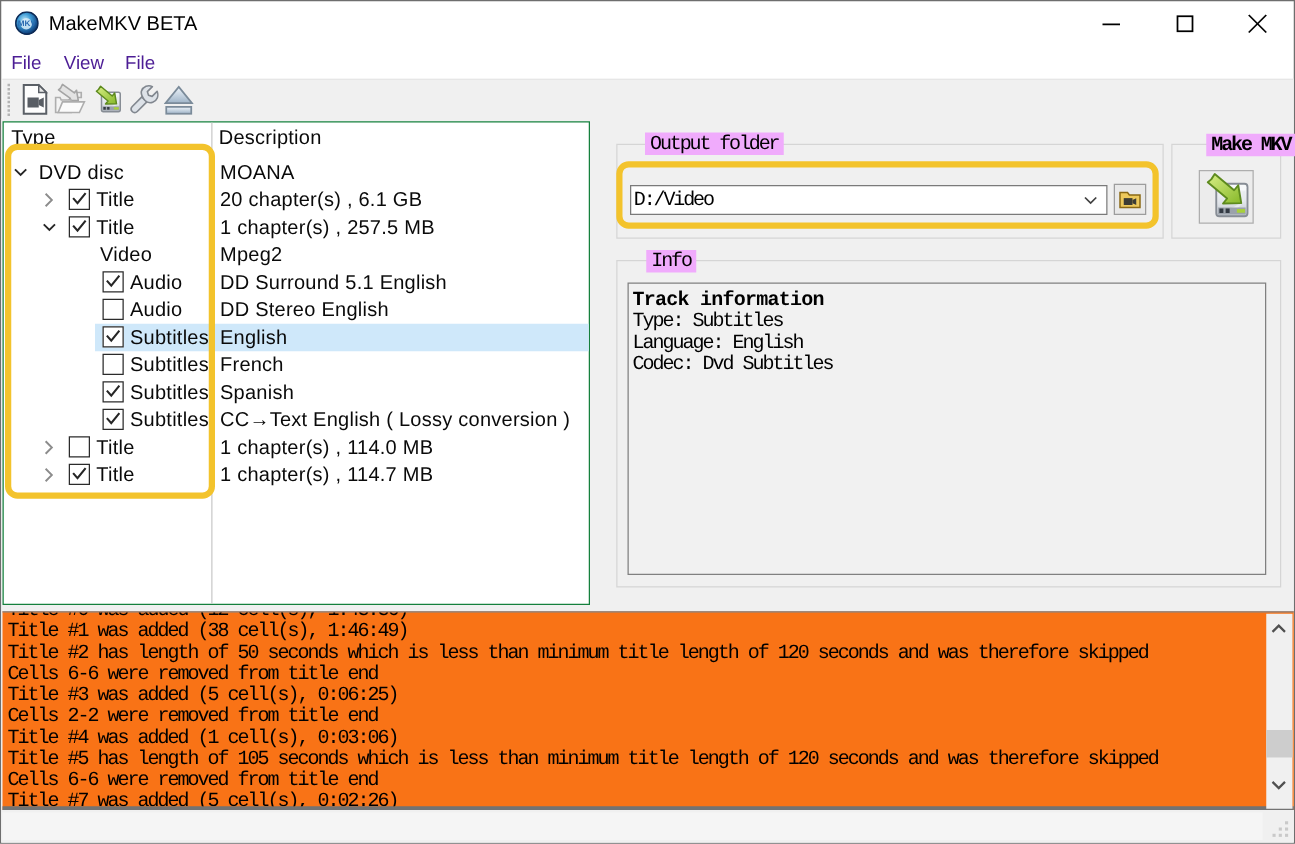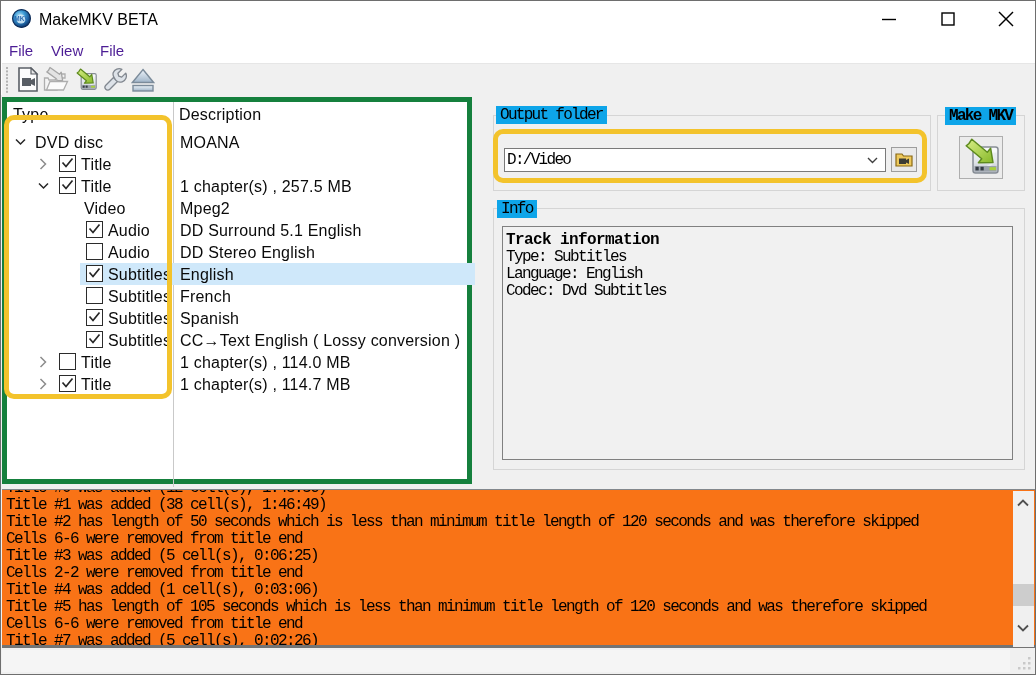--- a/index.html
+++ b/index.html
@@ -9,29 +9,29 @@
   .mono{font-family:"Liberation Mono",monospace;}
   
   #titletext{left:38px;top:10px;font-size:16px;color:#000;}
   
   .menu{top:41px;font-size:15px;color:#4c1d95;}
   
   #toolbar{left:1px;top:62px;width:1033px;height:32px;background:#f0f0f0;border-top:1px solid #e6e6e6;}
   
   #main{left:0px;top:94px;width:1034px;height:579px;background:#f0f0f0;}
   
-  #tree{left:1px;top:96px;width:470px;height:387px;background:#fff;border:5px solid #15803d;box-sizing:border-box;}
+  #tree{left:1px;top:96px;width:470px;height:387px;background:#fff;border:1px solid #15803d;box-sizing:border-box;}
   .trow{position:absolute;left:0;width:468px;height:22px;padding-left:16px;}
   .tlabel{position:absolute;top:calc(50% + 1px);transform:translateY(-50%);font-size:16px;letter-spacing:0.2px;color:#0a0a0a;white-space:nowrap;}
   .desc{position:absolute;left:173px;top:calc(50% + 1px);transform:translateY(-50%);font-size:16px;letter-spacing:0.2px;color:#0a0a0a;white-space:nowrap;}
   .cb{position:absolute;width:15px;height:15px;border:1.5px solid #2b2b2b;background:#fff;top:2px;}
   .chk{position:absolute;top:2px;}
   
   .grp{position:absolute;border:1px solid #d5d5d5;box-sizing:border-box;}
-  .grplabel{position:absolute;background:#0ea5e9;font-family:"Liberation Mono",monospace;font-size:16px;letter-spacing:-1.7px;color:#000;padding:0 4px;white-space:nowrap;}
+  .grplabel{position:absolute;background:#f0abfc;font-family:"Liberation Mono",monospace;font-size:16px;letter-spacing:-1.7px;color:#000;padding:0 4px;white-space:nowrap;margin-left:20px;}
   
   .yellow{position:absolute;border:5px solid #f3c32c;border-radius:10px;box-sizing:border-box;}
   
   #log{left:1px;top:488px;width:1033px;height:159px;background:#f97316;border-top:1px solid #82878c;border-bottom:3px solid #737373;overflow:hidden;box-sizing:border-box;}
   #logtext{position:absolute;left:4px;top:-10px;font-family:"Liberation Mono",monospace;font-size:16px;letter-spacing:-1.6px;line-height:17px;color:#000;white-space:pre;}
 </style>
 </head>
 <body>
 <div id="win">
 
@@ -144,20 +144,21 @@
         </div>
         <div class="trow" style="top:51px">
           <svg style="position:absolute;left:32px;top:5px" width="8" height="12" viewBox="0 0 8 12">
             <path d="M1.5 1 L6.5 6 L1.5 11" fill="none" stroke="#8c8c8c" stroke-width="1.5"></path>
           </svg>
           <div class="cb" style="left:52px"></div>
           <svg class="chk" style="left:52px" width="18" height="16" viewBox="0 0 18 16">
             <path d="M3.5 7.5 L7 11.5 L13.5 3.5" fill="none" stroke="#262626" stroke-width="1.7"></path>
           </svg>
           <div class="tlabel" style="left:74px">Title</div>
+          <div class="desc">20 chapter(s) , 6.1 GB</div>
         </div>
         <div class="trow" style="top:73px">
           <svg style="position:absolute;left:31px;top:7px" width="11" height="8" viewBox="0 0 11 8">
             <path d="M1 1.5 L5.5 6 L10 1.5" fill="none" stroke="#262626" stroke-width="1.5"></path>
           </svg>
           <div class="cb" style="left:52px"></div>
           <svg class="chk" style="left:52px" width="18" height="16" viewBox="0 0 18 16">
             <path d="M3.5 7.5 L7 11.5 L13.5 3.5" fill="none" stroke="#262626" stroke-width="1.7"></path>
           </svg>
           <div class="tlabel" style="left:74px">Title</div>

